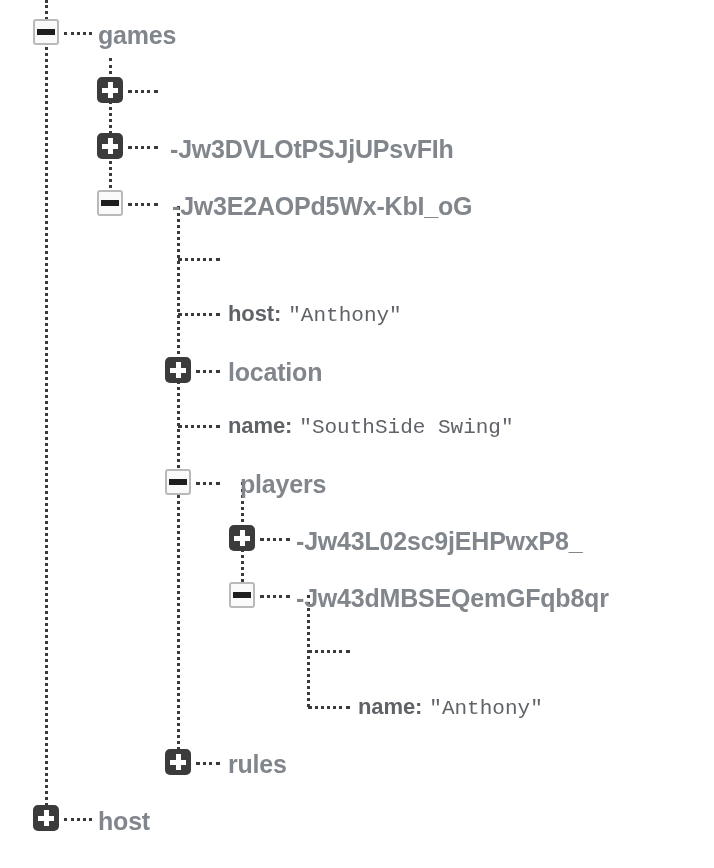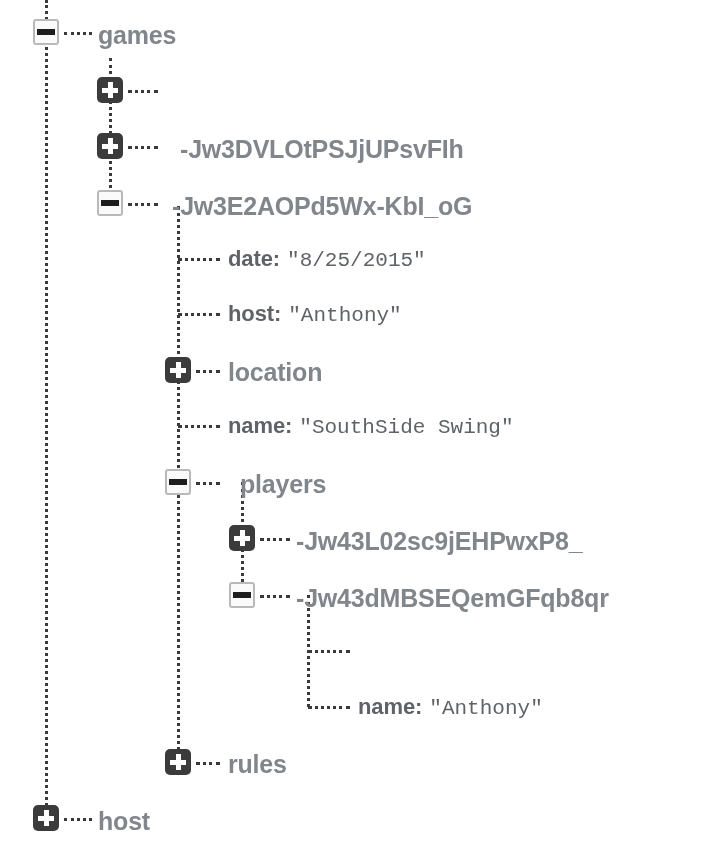--- a/index.html
+++ b/index.html
@@ -194,28 +194,24 @@
 
   <div class="toggle collapsed" style="left:33px; top:805px;">
     <div class="box"></div>
     <div class="bar-h"></div>
     <div class="bar-v"></div>
   </div>
 
   <div class="label key-plain" style="left:98px; top:23px;">games</div>
 
 
-  <div class="label key-plain" style="left:180px; top:137px;">-Jw3DVLOtPSJjUPsvFIh</div>
+  <div class="label key-plain" style="left:170px; top:137px;">-Jw3DVLOtPSJjUPsvFIh</div>
 
   <div class="label key-plain" style="left:172px; top:194px;">-Jw3E2AOPd5Wx-KbI_oG</div>
 
-  <div class="label leafrow" style="left:228px; top:248px;">
-    <span class="key-prop">date:</span>
-    <span class="val">"8/25/2015"</span>
-  </div>
 
   <div class="label leafrow" style="left:228px; top:303px;">
     <span class="key-prop">host:</span>
     <span class="val">"Anthony"</span>
   </div>
 
   <div class="label key-plain" style="left:228px; top:360px;">location</div>
 
   <div class="label leafrow" style="left:228px; top:415px;">
     <span class="key-prop">name:</span>

